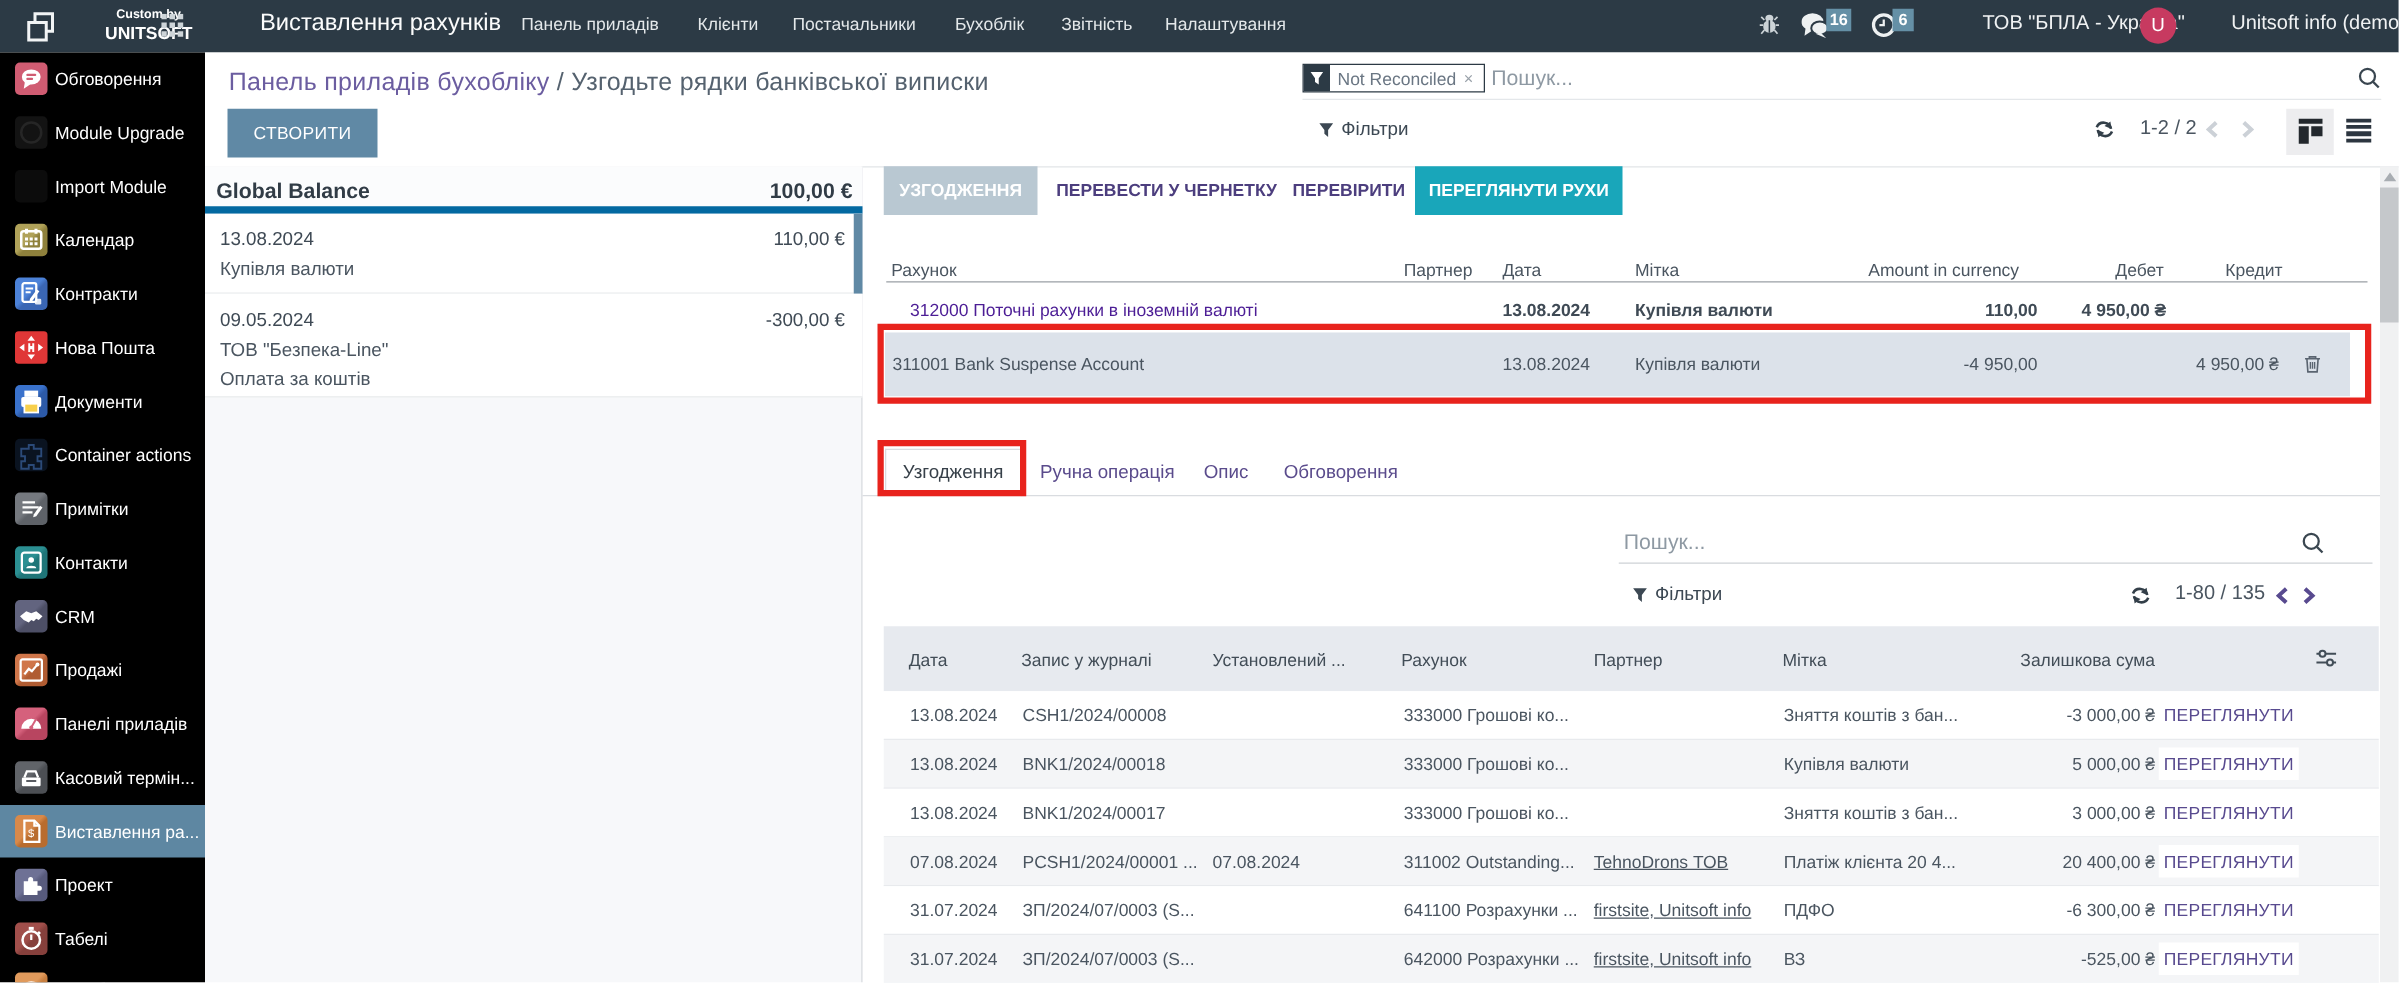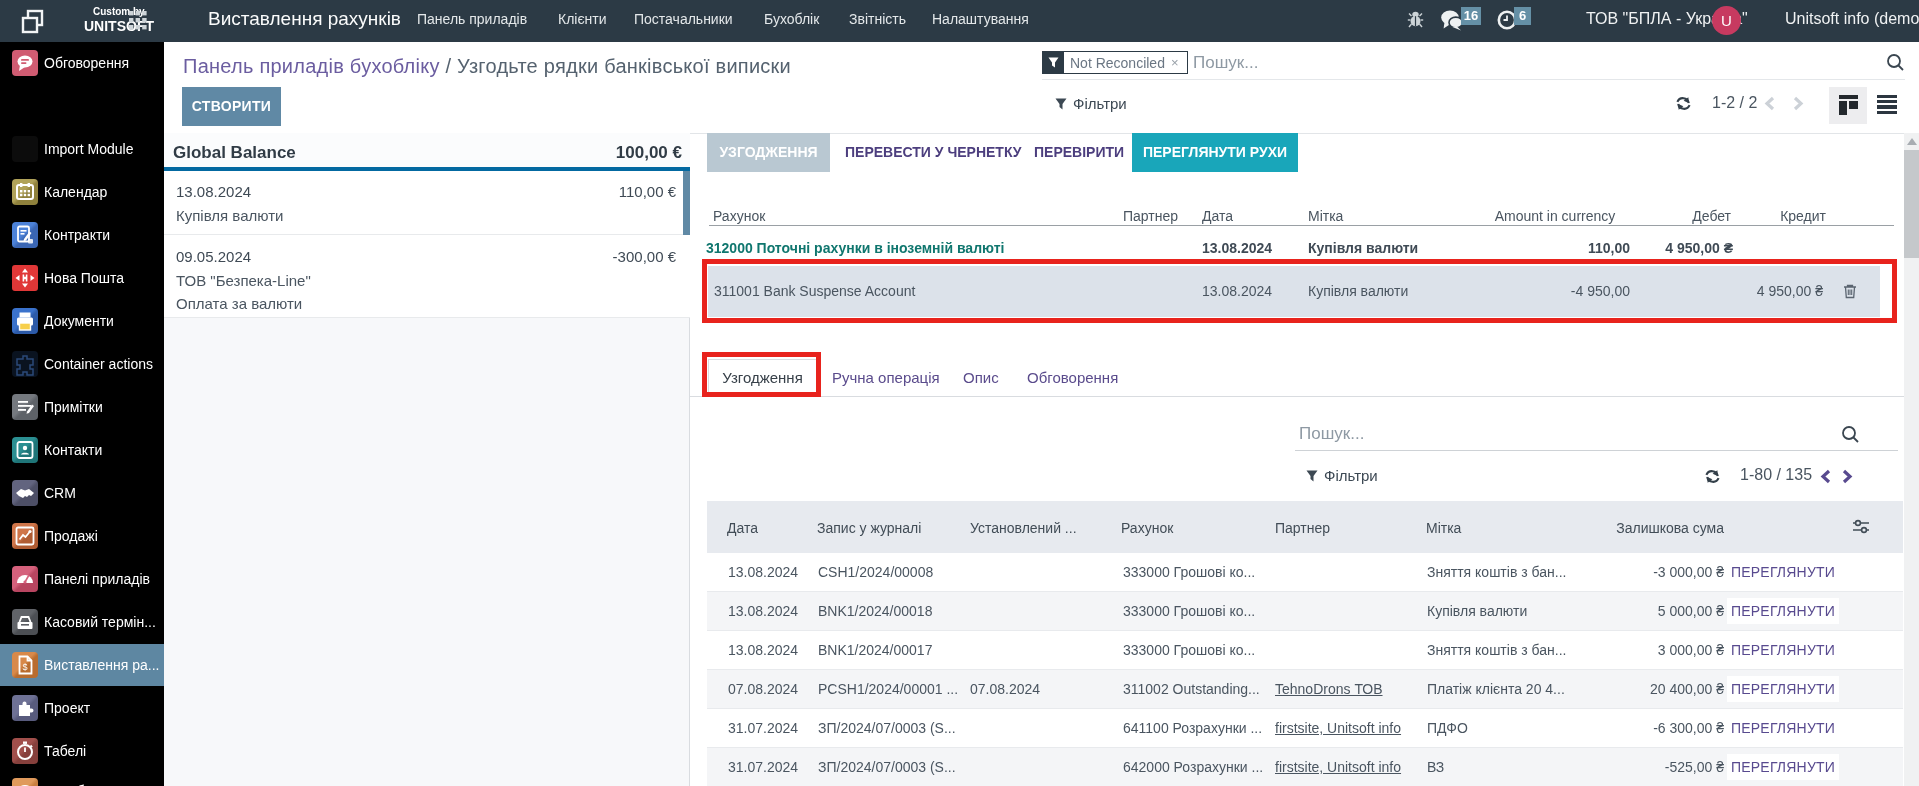--- a/index.html
+++ b/index.html
@@ -85,20 +85,26 @@
     <div class="sb-ico" style="background:#d05c72">
       <svg width="26" height="26" viewBox="0 0 26 26">
           <ellipse cx="13" cy="11.5" rx="7.5" ry="6" fill="#fff"></ellipse>
           <path d="M8 15 L7 21 L13 17 Z" fill="#fff"></path>
           <rect x="9" y="9" width="8" height="1.8" rx=".9" fill="#d05c72"></rect>
           <rect x="9" y="12.2" width="5.5" height="1.8" rx=".9" fill="#d05c72"></rect>
         </svg>
     </div>
       <div class="sb-lbl">Обговорення</div>
   </div>
+  <div class="sb-item" style="top:43px">
+    <div class="sb-ico" style="background:#131313"><svg width="26" height="26" viewBox="0 0 26 26">
+          <circle cx="13" cy="13" r="8" fill="none" stroke="#262626" stroke-width="2"></circle>
+        </svg></div>
+    <div class="sb-lbl">Module Upgrade</div>
+  </div>
   <div class="sb-item" style="top:86px">
     <div class="sb-ico" style="background:#0c0c0c"></div>
     <div class="sb-lbl">Import Module</div>
   </div>
   <div class="sb-item" style="top:129px">
     <div class="sb-ico" style="background:linear-gradient(135deg,#b0a259 45%,#8f813c 55%)">
       <svg width="26" height="26" viewBox="0 0 26 26">
           <rect x="5" y="6" width="16" height="14" rx="2" fill="none" stroke="#fff" stroke-width="2"></rect>
           <rect x="8" y="4" width="2.4" height="4" fill="#fff"></rect>
           <rect x="15.6" y="4" width="2.4" height="4" fill="#fff"></rect>
@@ -251,21 +257,21 @@
   <div class="sb-item" style="top:728px">
     <div class="sb-ico" style="background:linear-gradient(135deg,#e09a5c 45%,#c87f40 55%)"><svg width="26" height="26" viewBox="0 0 26 26">
           <ellipse cx="13" cy="14" rx="7" ry="6" fill="none" stroke="#fff" stroke-width="2"></ellipse>
         </svg></div>
     <div class="sb-lbl">Виробницт...</div>
   </div>
 </div>
 <div class="abs" id="content">
 
   <div class="abs" style="left:19px;top:13px;font-size:20px;letter-spacing:.25px;white-space:nowrap"><span style="color:#6b5da0">Панель приладів бухобліку</span><span style="color:#55626f"> / Узгодьте рядки банківської виписки</span></div>
-  <div class="abs" style="left:18px;top:45px;width:99px;height:39px;background:#6089a5;color:#fff;font-size:14px;font-weight:bold;text-align:center;line-height:39px;letter-spacing:.3px">СТВОРИТИ</div>
+  <div class="abs" style="left:18px;top:45px;width:120px;height:39px;background:#6089a5;color:#fff;font-size:14px;font-weight:normal;text-align:center;line-height:39px;letter-spacing:.3px">СТВОРИТИ</div>
 
   <div class="abs" style="left:878px;top:9px;height:23px;border:1px solid #2c3a45;display:flex;align-items:center">
     <div style="width:21px;height:21px;background:#2c3a45;display:flex;align-items:center;justify-content:center">
       <svg width="11" height="11" viewBox="0 0 11 11">
           <path d="M0.5 0.5 h10 L7 5.5 v5 L4 8.5 v-3 Z" fill="#fff"></path>
         </svg>
     </div>
     <span style="font-size:14px;color:#6a7683;padding:0 6px">Not Reconciled</span>
     <span style="font-size:13px;color:#98a0a8;padding-right:8px">×</span>
   </div>
@@ -305,53 +311,53 @@
   </div>
   <div class="abs" style="left:1713px;top:53px;width:20px;height:19px">
     <div class="abs" style="left:0;top:0;width:20px;height:3.2px;background:#2c3640"></div>
     <div class="abs" style="left:0;top:5.2px;width:20px;height:3.2px;background:#2c3640"></div>
     <div class="abs" style="left:0;top:10.4px;width:20px;height:3.2px;background:#2c3640"></div>
     <div class="abs" style="left:0;top:15.6px;width:20px;height:3.2px;background:#2c3640"></div>
   </div>
   <div class="abs" style="left:0;top:91px;width:1755px;height:1px;background:#e2e5e8"></div>
 
   <div class="abs" style="left:0;top:91px;width:526px;height:653px;background:#f7f8fa;border-right:1px solid #d9dce0">
-    <div class="abs" style="left:0;top:0;width:526px;height:38px;background:#fbfcfd;border-bottom:4px solid #0369a1">
+    <div class="abs" style="left:0;top:0;width:526px;height:38px;background:#fbfcfd;border-bottom:6px solid #0369a1">
       <span class="abs" style="left:9px;top:10px;font-size:17px;font-weight:bold;color:#313c46">Global Balance</span>
       <span class="abs" style="right:8px;top:10px;font-size:17px;font-weight:bold;color:#313c46">100,00 €</span>
     </div>
     <div class="abs" style="left:0;top:38px;width:526px;height:64px;background:#fff;border-bottom:1px solid #e8eaec">
       <div class="abs" style="left:519px;top:0;width:7px;height:64px;background:#6089a5"></div>
       <span class="abs" style="left:12px;top:12px;font-size:15px;color:#3f4a55">13.08.2024</span>
       <span class="abs" style="right:14px;top:12px;font-size:15px;color:#3f4a55">110,00 €</span>
       <span class="abs" style="left:12px;top:36px;font-size:15px;color:#4a5560">Купівля валюти</span>
     </div>
     <div class="abs" style="left:0;top:102px;width:526px;height:83px;background:#fff;border-bottom:1px solid #e8eaec">
       <span class="abs" style="left:12px;top:13px;font-size:15px;color:#3f4a55">09.05.2024</span>
       <span class="abs" style="right:14px;top:13px;font-size:15px;color:#3f4a55">-300,00 €</span>
       <span class="abs" style="left:12px;top:37px;font-size:15px;color:#4a5560">ТОВ "Безпека-Line"</span>
-      <span class="abs" style="left:12px;top:60px;font-size:15px;color:#4a5560">Оплата за валюти</span>
+      <span class="abs" style="left:12px;top:60px;font-size:15px;color:#4a5560">Оплата за коштів</span>
     </div>
   </div>
 
   <div class="abs" style="left:543px;top:91px;width:123px;height:39px;background:#b9c8d2;color:#fff;font-size:14px;font-weight:bold;text-align:center;line-height:39px">УЗГОДЖЕННЯ</div>
   <div class="abs" style="left:681px;top:91px;height:39px;line-height:39px;font-size:14px;font-weight:bold;color:#4c3e7e">ПЕРЕВЕСТИ У ЧЕРНЕТКУ</div>
   <div class="abs" style="left:870px;top:91px;height:39px;line-height:39px;font-size:14px;font-weight:bold;color:#4c3e7e">ПЕРЕВІРИТИ</div>
   <div class="abs" style="left:968px;top:91px;width:166px;height:39px;background:#19a6ba;color:#fff;font-size:14px;font-weight:bold;text-align:center;line-height:39px">ПЕРЕГЛЯНУТИ РУХИ</div>
 
   <div class="abs" style="left:549px;top:166px;font-size:14px;color:#4a5560">Рахунок</div>
   <div class="abs" style="left:924px;top:166px;width:90px;font-size:14px;color:#4a5560;text-align:right">Партнер</div>
   <div class="abs" style="left:1038px;top:166px;font-size:14px;color:#4a5560">Дата</div>
   <div class="abs" style="left:1144px;top:166px;font-size:14px;color:#4a5560">Мітка</div>
   <div class="abs" style="left:1316px;top:166px;width:150px;font-size:14px;color:#4a5560;text-align:center">Amount in currency</div>
   <div class="abs" style="left:1487px;top:166px;width:80px;font-size:14px;color:#4a5560;text-align:right">Дебет</div>
   <div class="abs" style="left:1582px;top:166px;width:80px;font-size:14px;color:#4a5560;text-align:right">Кредит</div>
   <div class="abs" style="left:545px;top:183px;width:1185px;height:1px;background:#9aa0a5"></div>
 
-  <div class="abs" style="left:542px;top:198px;font-size:14px;font-weight:bold;color:#0f766e">312000 Поточні рахунки в іноземній валюті</div>
+  <div class="abs" style="left:564px;top:198px;font-size:14px;font-weight:normal;color:#4c1d95">312000 Поточні рахунки в іноземній валюті</div>
   <div class="abs" style="left:1038px;top:198px;font-size:14px;font-weight:bold;color:#3f4a55">13.08.2024</div>
   <div class="abs" style="left:1144px;top:198px;font-size:14px;font-weight:bold;color:#3f4a55">Купівля валюти</div>
   <div class="abs" style="left:1366px;top:198px;width:100px;font-size:14px;font-weight:bold;color:#3f4a55;text-align:right">110,00</div>
   <div class="abs" style="left:1469px;top:198px;width:100px;font-size:14px;font-weight:bold;color:#3f4a55;text-align:right">4 950,00 ₴</div>
 
   <div class="abs" style="left:544px;top:224px;width:1172px;height:51px;background:#dce2ea">
     <span class="abs" style="left:6px;top:17px;font-size:14px;color:#4a5560">311001 Bank Suspense Account</span>
     <span class="abs" style="left:494px;top:17px;font-size:14px;color:#4a5560">13.08.2024</span>
     <span class="abs" style="left:600px;top:17px;font-size:14px;color:#4a5560">Купівля валюти</span>
     <span class="abs" style="left:822px;top:17px;width:100px;font-size:14px;color:#4a5560;text-align:right">-4 950,00</span>

